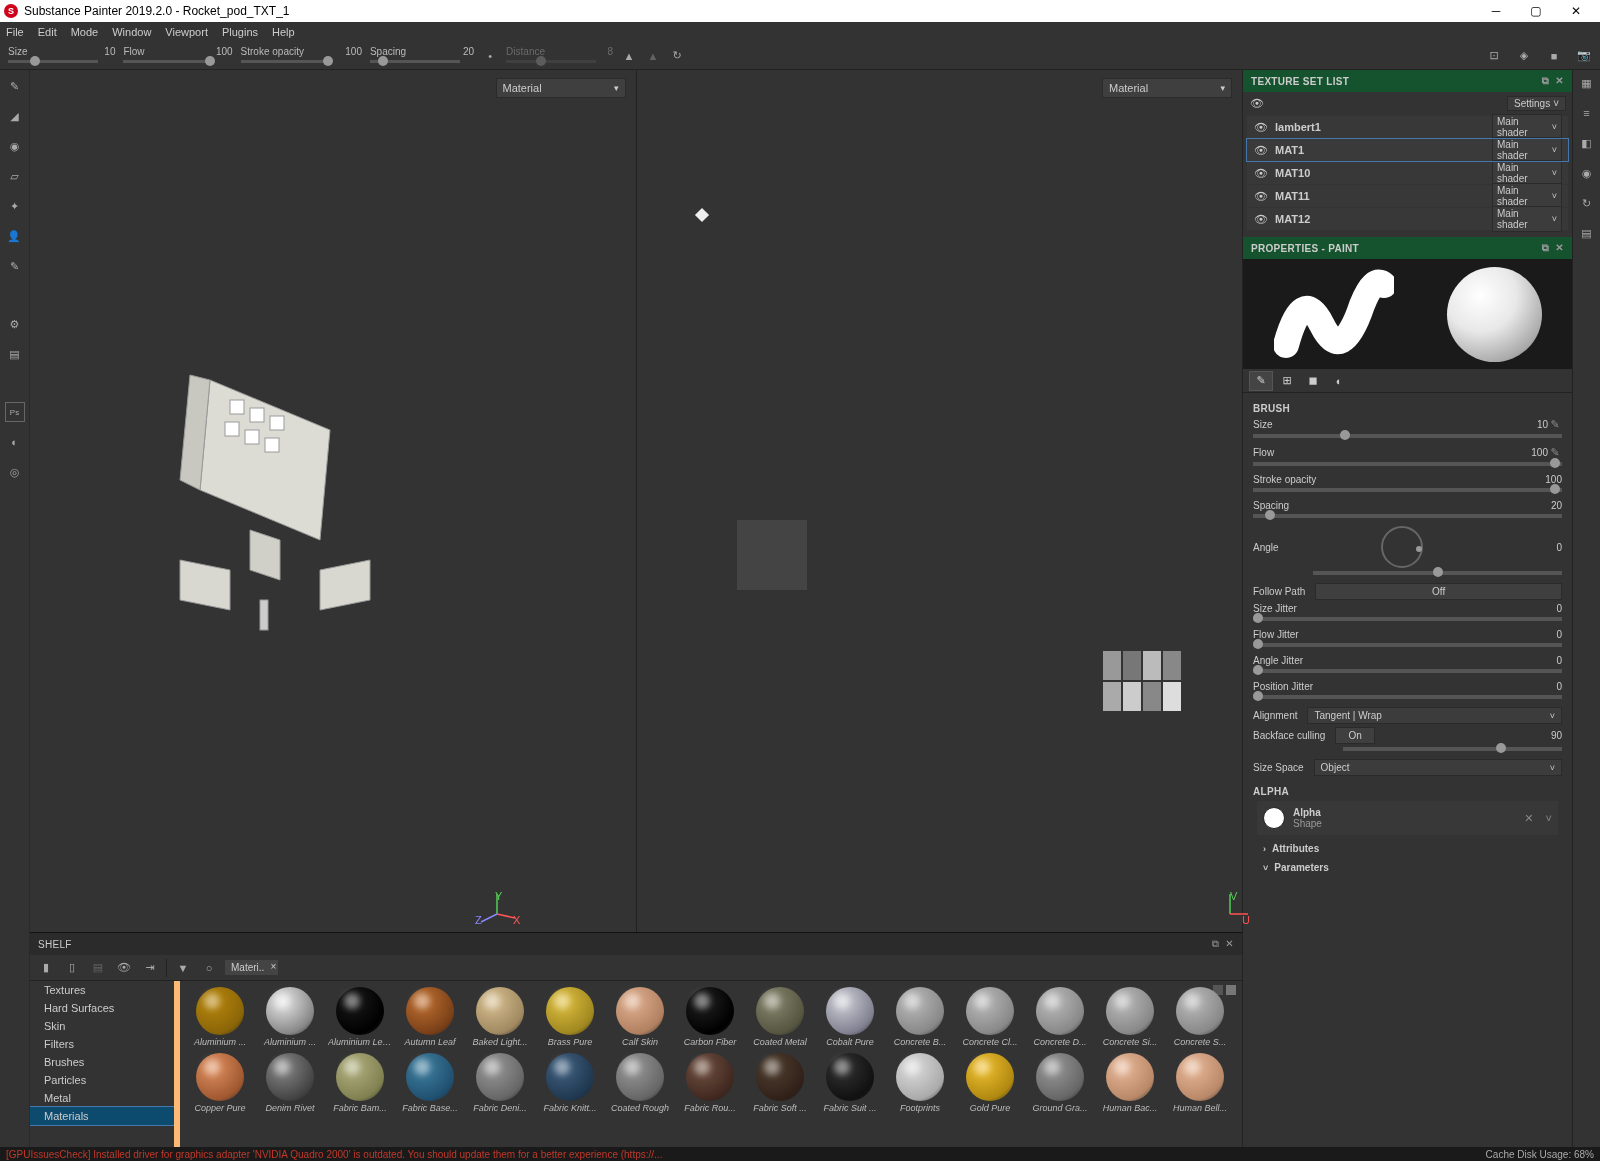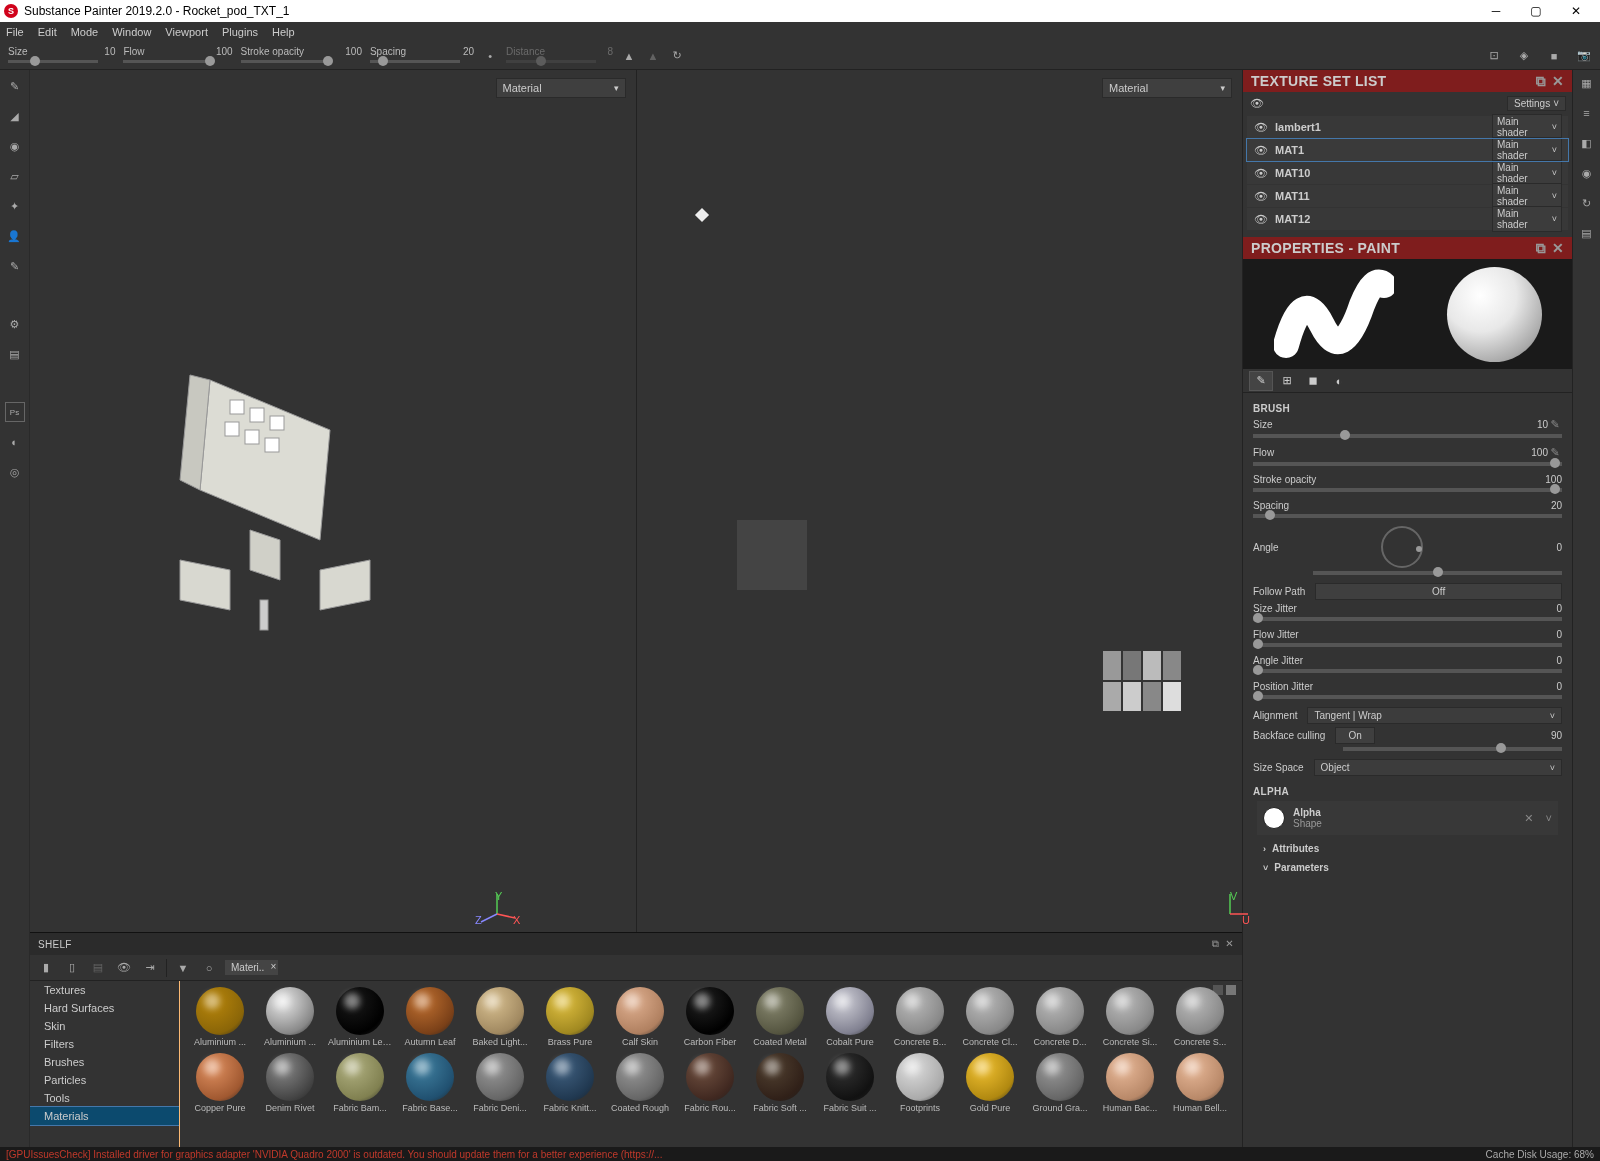--- a/index.html
+++ b/index.html
@@ -41,21 +41,21 @@
 .vp-drop::after{content:"▾"; margin-left:auto; font-size:9px;}
 .axis { position: absolute; bottom: 18px; font-size: 11px; font-family: monospace; }
 
 .rocket { position: absolute; left: 90px; top: 290px; width: 310px; height: 310px; }
 
 
 .rightcol { width: 330px; background: #333; display:flex; flex-direction:column; border-left:1px solid #222;}
 .rightstrip { width: 28px; background: #333; display:flex; flex-direction:column; align-items:center; padding-top:4px; gap:12px; border-left:1px solid #222;}
 .rightstrip .rsicon{width:18px;height:18px;display:flex;align-items:center;justify-content:center;color:#aaa;cursor:pointer;}
 
-.panel-hdr { height: 22px; background: #7f1d1d; display:flex; align-items:center; padding:0 8px; font-size:14px; font-weight:bold; letter-spacing:.3px; color:#ccc;text-align:center;}
+.panel-hdr { height: 22px; background: #14532d; display:flex; align-items:center; padding:0 8px; font-size:10px; font-weight:bold; letter-spacing:.3px; color:#ccc;text-align:center;}
 .panel-hdr .hicons{margin-left:auto; display:flex; gap:6px;}
 .hicons span{cursor:pointer; color:#999;}
 
 .tsl-body { background: #333; }
 .tsl-top { display:flex; align-items:center; padding: 4px 6px; }
 .tsl-top .eye{width:16px;text-align:center;cursor:pointer;}
 .tsl-top .settings{margin-left:auto; background:#3c3c3c; border:1px solid #2a2a2a; padding:1px 6px; font-size:10px; cursor:pointer; display:flex;align-items:center;gap:3px;}
 .tsl-row { display:flex; align-items:center; height:22px; padding:0 6px; background:#383838; margin:1px 4px; }
 .tsl-row.sel{background:#3a3a3a; outline:1px solid #4477aa;}
 .tsl-row .eye{width:16px;text-align:center;cursor:pointer;}
@@ -98,24 +98,24 @@
 
 .shelf{height:215px;background:#333;border-top:1px solid #111;display:flex;flex-direction:column;}
 .shelf-hdr{height:22px;background:#2b2b2b;display:flex;align-items:center;padding:0 8px;font-size:10px;font-weight:normal;letter-spacing:.3px;}
 .shelf-hdr .hicons{margin-left:auto;display:flex;gap:6px;}
 .shelf-tools{height:26px;display:flex;align-items:center;padding:0 6px;gap:6px;border-bottom:1px solid #222;}
 .shelf-tools .sicon{width:20px;height:20px;display:flex;align-items:center;justify-content:center;cursor:pointer;color:#aaa;}
 .shelf-tools .chip{background:#444;padding:2px 14px 2px 6px;font-size:10px;position:relative;cursor:pointer;}
 .shelf-tools .chip .cx{position:absolute;right:2px;top:1px;font-size:10px;}
 .shelf-tools input{flex:1;background:#2b2b2b;border:none;color:#ccc;padding:3px 6px;font-size:11px;outline:none;}
 .shelf-body{flex:1;display:flex;overflow:hidden;}
-.shelf-cats{width:150px;border-right:1px solid #fdba74;overflow:auto;}
+.shelf-cats{width:150px;border-right:6px solid #fdba74;overflow:auto;}
 .shelf-cats .cat{padding:3px 14px;font-size:11px;cursor:pointer;}
 .shelf-cats .cat.active{background:#0c4a6e;outline:1px solid #4477aa;}
-.shelf-grid{flex:1;overflow:auto;padding:4px 6px;position:relative;}
+.shelf-grid{flex:1;overflow:auto;padding:4px 6px;position:relative;font-style:italic;}
 .shelf-items{display:flex;flex-wrap:wrap;gap:2px;}
 .mat{width:68px;display:flex;flex-direction:column;align-items:center;cursor:pointer;padding:2px;}
 .mat .ball{width:48px;height:48px;border-radius:50%;position:relative;}
 .mat .ball::after{content:"";position:absolute;width:16px;height:16px;border-radius:50%;background:rgba(255,255,255,.45);top:6px;left:8px;filter:blur(3px);}
 .mat .mname{font-size:9px;color:#bbb;margin-top:2px;white-space:nowrap;overflow:hidden;text-overflow:ellipsis;width:64px;text-align:center;}
 .gridview{position:absolute;right:6px;top:4px;display:flex;gap:3px;}
 .gridview span{width:10px;height:10px;background:#555;cursor:pointer;}
 
 .statusbar{height:14px;background:#1a1a1a;display:flex;align-items:center;padding:0 6px;font-size:10px;}
 .statusbar .warn{color:#c0392b;}
@@ -314,21 +314,21 @@
         <div class="chip"><span>Materi..</span><span class="cx">×</span></div>
       </div>
       <div class="shelf-body">
         <div class="shelf-cats" id="shelf-cats">
             <div class="cat">Textures</div>
             <div class="cat">Hard Surfaces</div>
             <div class="cat">Skin</div>
             <div class="cat">Filters</div>
             <div class="cat">Brushes</div>
             <div class="cat">Particles</div>
-            <div class="cat">Tools</div>
+            <div class="cat">Metal</div>
             <div class="cat active">Materials</div>
           </div>
         <div class="shelf-grid">
           <div class="gridview">
               <span></span>
               <span style="background:#777"></span>
             </div>
           <div class="shelf-items" id="shelf-items">
               <div class="mat">
                 <div class="ball" style="background:radial-gradient(circle at 35% 30%,#b8860b,#8a6508 70%,#222)"></div>

